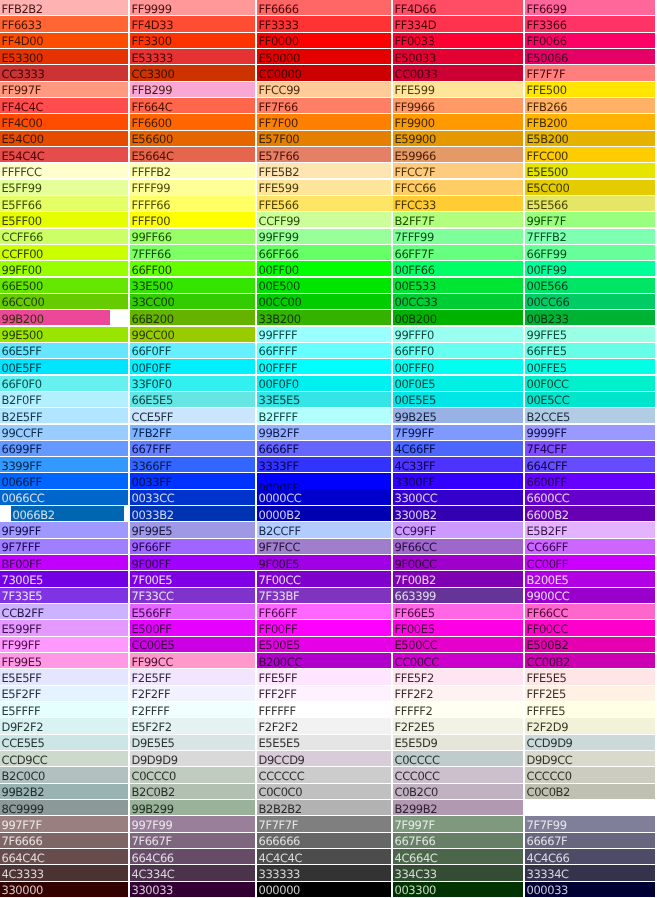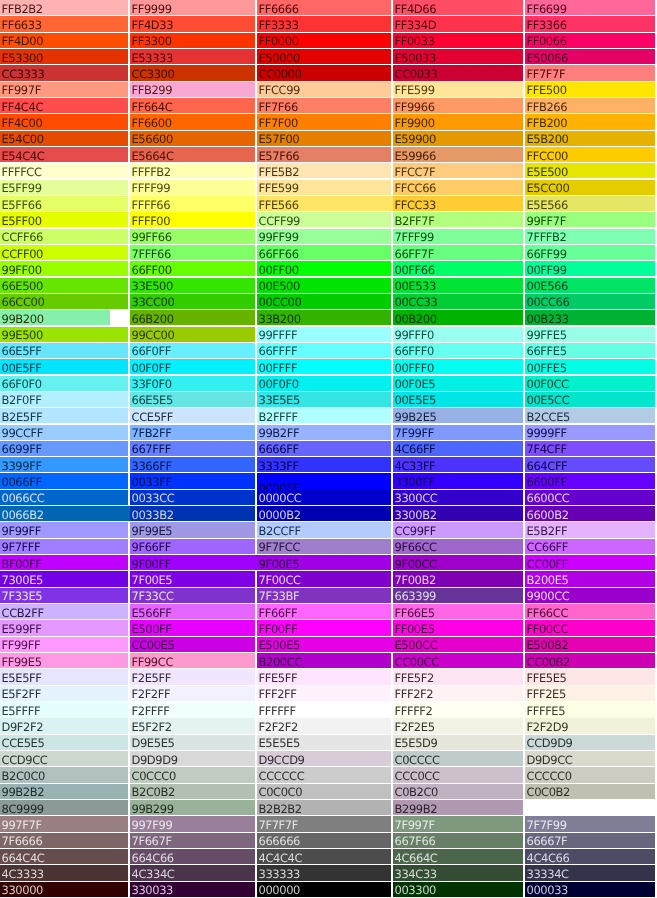--- a/index.html
+++ b/index.html
@@ -298,21 +298,21 @@
     </div>
     <div class="swatch" style="left:257px;top:293.886px;width:134px;height:15.227px;background:#00CC00">
       <span class="hex" style="color:#033903">00CC00</span>
     </div>
     <div class="swatch" style="left:393px;top:293.886px;width:130px;height:15.227px;background:#00CC33">
       <span class="hex" style="color:#033910">00CC33</span>
     </div>
     <div class="swatch" style="left:525px;top:293.886px;width:130px;height:15.227px;background:#00CC66">
       <span class="hex" style="color:#03391E">00CC66</span>
     </div>
-    <div class="swatch" style="left:0px;top:310.213px;width:110px;height:15.227px;background:#86efac">
+    <div class="swatch" style="left:0px;top:310.213px;width:110px;height:15.227px;background:#ec4899">
       <span class="hex" style="color:#2E3503">99B200</span>
     </div>
     <div class="swatch" style="left:130px;top:310.213px;width:125px;height:15.227px;background:#66B200">
       <span class="hex" style="color:#1F3503">66B200</span>
     </div>
     <div class="swatch" style="left:257px;top:310.213px;width:134px;height:15.227px;background:#33B200">
       <span class="hex" style="color:#113503">33B200</span>
     </div>
     <div class="swatch" style="left:393px;top:310.213px;width:130px;height:15.227px;background:#00B200">
       <span class="hex" style="color:#033503">00B200</span>
@@ -478,21 +478,21 @@
     </div>
     <div class="swatch" style="left:257px;top:489.810px;width:134px;height:15.227px;background:#0000CC">
       <span class="hex" style="color:#D3D3EE">0000CC</span>
     </div>
     <div class="swatch" style="left:393px;top:489.810px;width:130px;height:15.227px;background:#3300CC">
       <span class="hex" style="color:#DAD3EE">3300CC</span>
     </div>
     <div class="swatch" style="left:525px;top:489.810px;width:130px;height:15.227px;background:#6600CC">
       <span class="hex" style="color:#E0D3EE">6600CC</span>
     </div>
-    <div class="swatch" style="left:0px;top:506.137px;width:134px;height:15.227px;background:#0066B2">
+    <div class="swatch" style="left:11px;top:506.137px;width:113px;height:15.227px;background:#0066B2">
       <span class="hex" style="color:#CFE0ED">0066B2</span>
     </div>
     <div class="swatch" style="left:130px;top:506.137px;width:125px;height:15.227px;background:#0033B2">
       <span class="hex" style="color:#CFD7ED">0033B2</span>
     </div>
     <div class="swatch" style="left:257px;top:506.137px;width:134px;height:15.227px;background:#0000B2">
       <span class="hex" style="color:#CFCFED">0000B2</span>
     </div>
     <div class="swatch" style="left:393px;top:506.137px;width:130px;height:15.227px;background:#3300B2">
       <span class="hex" style="color:#D7CFED">3300B2</span>

